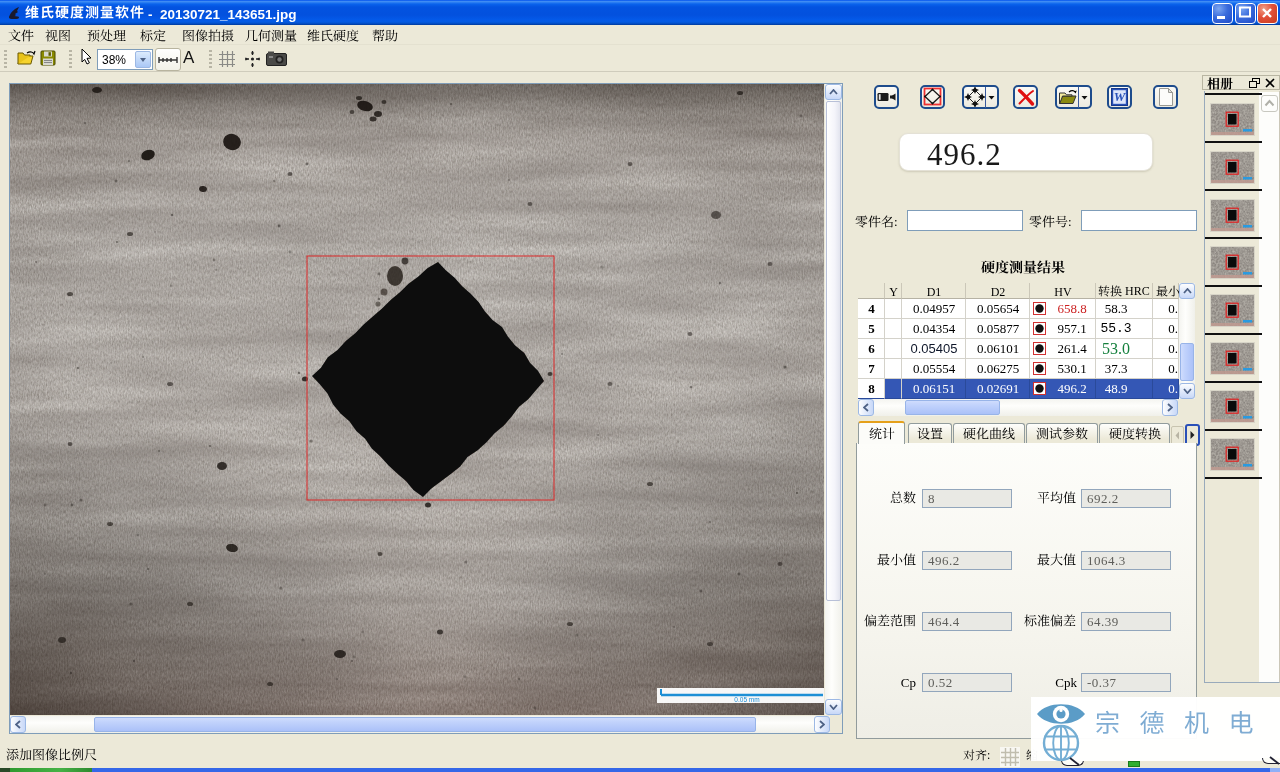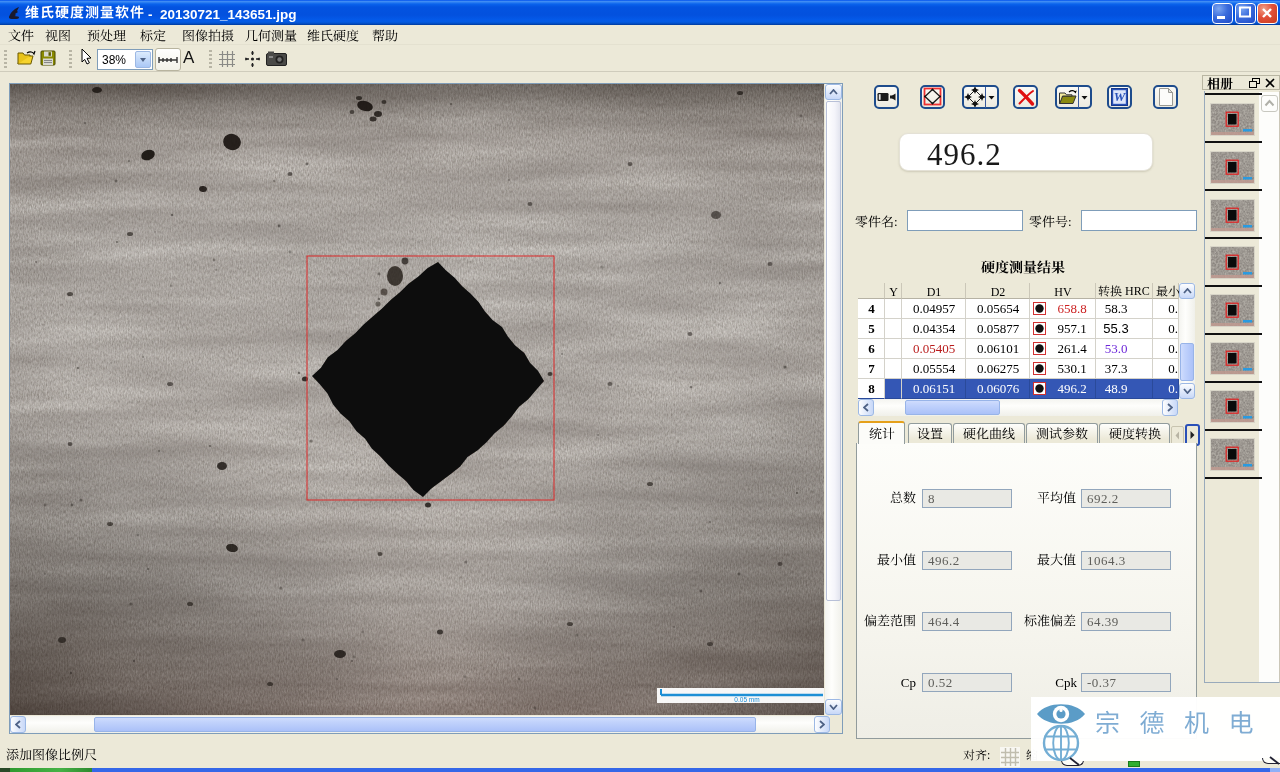--- a/index.html
+++ b/index.html
@@ -593,42 +593,42 @@
 <div class="ab" style="left:902px;top:319px;width:64px;text-align:center;font-family:'Liberation Serif',serif;font-size:13px;line-height:20px;color:#000">0.04354</div>
 <div class="ab" style="left:966px;top:319px;width:64px;text-align:center;font-family:'Liberation Serif',serif;font-size:13px;line-height:20px;color:#000">0.05877</div>
 <div class="ab" style="left:1030px;top:319px;width:19px;height:19px">
     <svg width="13" height="13" style="position:absolute;left:3px;top:3px">
       <rect width="13" height="13" fill="#fff"></rect>
       <rect x="0.5" y="0.5" width="12" height="12" fill="none" stroke="#d03030"></rect>
       <circle cx="6.5" cy="6.5" r="4.2" fill="#111"></circle>
     </svg>
   </div>
 <div class="ab" style="left:1050px;top:319px;width:44px;text-align:center;font-family:'Liberation Serif',serif;font-size:13px;line-height:20px;color:#000">957.1</div>
-<div class="ab" style="left:1096px;top:319px;width:40px;text-align:center;font-family:Liberation Sans, sans-serif;font-size:13px;line-height:20px;color:#000">55.3</div>
+<div class="ab" style="left:1096px;top:319px;width:40px;text-align:center;font-family:Liberation Mono, monospace;font-size:13px;line-height:20px;color:#000">55.3</div>
 <div class="ab" style="left:1154px;top:319px;width:24px;text-align:right;font-family:'Liberation Serif',serif;font-size:13px;line-height:20px;color:#000">0.</div>
 <div class="ab" style="left:858px;top:339px;width:321px;height:20px;background:#fff"></div>
 <div class="ab" style="left:858px;top:339px;width:27px;height:20px;border-right:1px solid #d4d2ca;border-bottom:1px solid #d4d2ca"></div>
 <div class="ab" style="left:885px;top:339px;width:17px;height:20px;border-right:1px solid #d4d2ca;border-bottom:1px solid #d4d2ca"></div>
 <div class="ab" style="left:902px;top:339px;width:64px;height:20px;border-right:1px solid #d4d2ca;border-bottom:1px solid #d4d2ca"></div>
 <div class="ab" style="left:966px;top:339px;width:64px;height:20px;border-right:1px solid #d4d2ca;border-bottom:1px solid #d4d2ca"></div>
 <div class="ab" style="left:1030px;top:339px;width:66px;height:20px;border-right:1px solid #d4d2ca;border-bottom:1px solid #d4d2ca"></div>
 <div class="ab" style="left:1096px;top:339px;width:57px;height:20px;border-right:1px solid #d4d2ca;border-bottom:1px solid #d4d2ca"></div>
 <div class="ab" style="left:1153px;top:339px;width:26px;height:20px;border-right:1px solid #d4d2ca;border-bottom:1px solid #d4d2ca"></div>
 <div class="ab" style="left:858px;top:339px;width:27px;text-align:center;font-family:'Liberation Serif',serif;font-size:13px;line-height:20px;font-weight:bold;color:#000">6</div>
-<div class="ab" style="left:902px;top:339px;width:64px;text-align:center;font-family:Liberation Serif, serif;font-size:13px;line-height:20px;color:#b91c1c">0.05405</div>
+<div class="ab" style="left:902px;top:339px;width:64px;text-align:center;font-family:Liberation Sans, sans-serif;font-size:13px;line-height:20px;color:#0f172a">0.05405</div>
 <div class="ab" style="left:966px;top:339px;width:64px;text-align:center;font-family:'Liberation Serif',serif;font-size:13px;line-height:20px;color:#000">0.06101</div>
 <div class="ab" style="left:1030px;top:339px;width:19px;height:19px">
     <svg width="13" height="13" style="position:absolute;left:3px;top:3px">
       <rect width="13" height="13" fill="#fff"></rect>
       <rect x="0.5" y="0.5" width="12" height="12" fill="none" stroke="#d03030"></rect>
       <circle cx="6.5" cy="6.5" r="4.2" fill="#111"></circle>
     </svg>
   </div>
 <div class="ab" style="left:1050px;top:339px;width:44px;text-align:center;font-family:'Liberation Serif',serif;font-size:13px;line-height:20px;color:#000">261.4</div>
-<div class="ab" style="left:1096px;top:339px;width:40px;text-align:center;font-family:'Liberation Serif',serif;font-size:13px;line-height:20px;color:#6d28d9">53.0</div>
+<div class="ab" style="left:1096px;top:339px;width:40px;text-align:center;font-family:'Liberation Serif',serif;font-size:16px;line-height:20px;color:#15803d">53.0</div>
 <div class="ab" style="left:1154px;top:339px;width:24px;text-align:right;font-family:'Liberation Serif',serif;font-size:13px;line-height:20px;color:#000">0.</div>
 <div class="ab" style="left:858px;top:359px;width:321px;height:20px;background:#fff"></div>
 <div class="ab" style="left:858px;top:359px;width:27px;height:20px;border-right:1px solid #d4d2ca;border-bottom:1px solid #d4d2ca"></div>
 <div class="ab" style="left:885px;top:359px;width:17px;height:20px;border-right:1px solid #d4d2ca;border-bottom:1px solid #d4d2ca"></div>
 <div class="ab" style="left:902px;top:359px;width:64px;height:20px;border-right:1px solid #d4d2ca;border-bottom:1px solid #d4d2ca"></div>
 <div class="ab" style="left:966px;top:359px;width:64px;height:20px;border-right:1px solid #d4d2ca;border-bottom:1px solid #d4d2ca"></div>
 <div class="ab" style="left:1030px;top:359px;width:66px;height:20px;border-right:1px solid #d4d2ca;border-bottom:1px solid #d4d2ca"></div>
 <div class="ab" style="left:1096px;top:359px;width:57px;height:20px;border-right:1px solid #d4d2ca;border-bottom:1px solid #d4d2ca"></div>
 <div class="ab" style="left:1153px;top:359px;width:26px;height:20px;border-right:1px solid #d4d2ca;border-bottom:1px solid #d4d2ca"></div>
 <div class="ab" style="left:858px;top:359px;width:27px;text-align:center;font-family:'Liberation Serif',serif;font-size:13px;line-height:20px;font-weight:bold;color:#000">7</div>
@@ -648,21 +648,21 @@
 <div class="ab" style="left:858px;top:379px;width:27px;height:20px;background:#fff"></div>
 <div class="ab" style="left:858px;top:379px;width:27px;height:20px;border-right:1px solid #d4d2ca;border-bottom:1px solid #2a4a9a"></div>
 <div class="ab" style="left:885px;top:379px;width:17px;height:20px;border-right:1px solid #d4d2ca;border-bottom:1px solid #2a4a9a"></div>
 <div class="ab" style="left:902px;top:379px;width:64px;height:20px;border-right:1px solid #2a4a9a;border-bottom:1px solid #2a4a9a"></div>
 <div class="ab" style="left:966px;top:379px;width:64px;height:20px;border-right:1px solid #2a4a9a;border-bottom:1px solid #2a4a9a"></div>
 <div class="ab" style="left:1030px;top:379px;width:66px;height:20px;border-right:1px solid #2a4a9a;border-bottom:1px solid #2a4a9a"></div>
 <div class="ab" style="left:1096px;top:379px;width:57px;height:20px;border-right:1px solid #2a4a9a;border-bottom:1px solid #2a4a9a"></div>
 <div class="ab" style="left:1153px;top:379px;width:26px;height:20px;border-right:1px solid #2a4a9a;border-bottom:1px solid #2a4a9a"></div>
 <div class="ab" style="left:858px;top:379px;width:27px;text-align:center;font-family:'Liberation Serif',serif;font-size:13px;line-height:20px;font-weight:bold;color:#000">8</div>
 <div class="ab" style="left:902px;top:379px;width:64px;text-align:center;font-family:'Liberation Serif',serif;font-size:13px;line-height:20px;color:#fff">0.06151</div>
-<div class="ab" style="left:966px;top:379px;width:64px;text-align:center;font-family:'Liberation Serif',serif;font-size:13px;line-height:20px;color:#fff">0.06076</div>
+<div class="ab" style="left:966px;top:379px;width:64px;text-align:center;font-family:'Liberation Serif',serif;font-size:13px;line-height:20px;color:#fff">0.02691</div>
 <div class="ab" style="left:1030px;top:379px;width:19px;height:19px">
     <svg width="13" height="13" style="position:absolute;left:3px;top:3px">
       <rect width="13" height="13" fill="#fff"></rect>
       <rect x="0.5" y="0.5" width="12" height="12" fill="none" stroke="#d03030"></rect>
       <circle cx="6.5" cy="6.5" r="4.2" fill="#111"></circle>
     </svg>
   </div>
 <div class="ab" style="left:1050px;top:379px;width:44px;text-align:center;font-family:'Liberation Serif',serif;font-size:13px;line-height:20px;color:#fff">496.2</div>
 <div class="ab" style="left:1096px;top:379px;width:40px;text-align:center;font-family:'Liberation Serif',serif;font-size:13px;line-height:20px;color:#fff">48.9</div>
 <div class="ab" style="left:1154px;top:379px;width:24px;text-align:right;font-family:'Liberation Serif',serif;font-size:13px;line-height:20px;color:#fff">0.</div>

